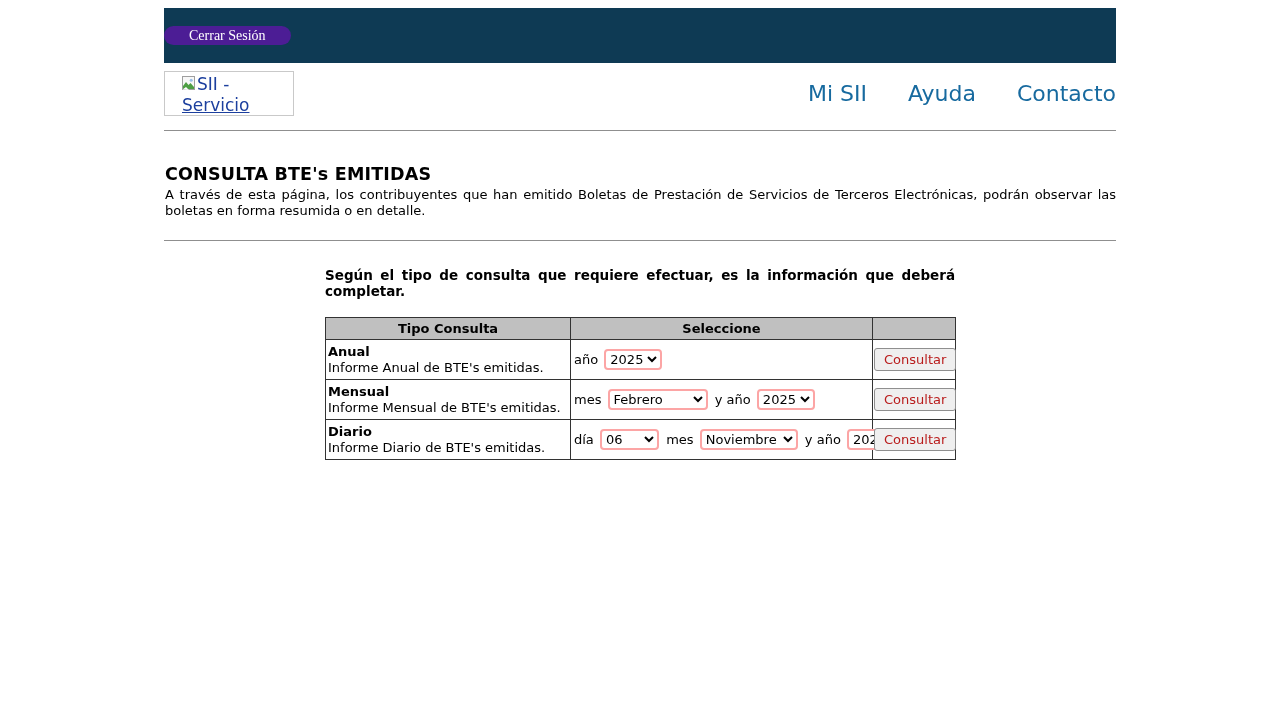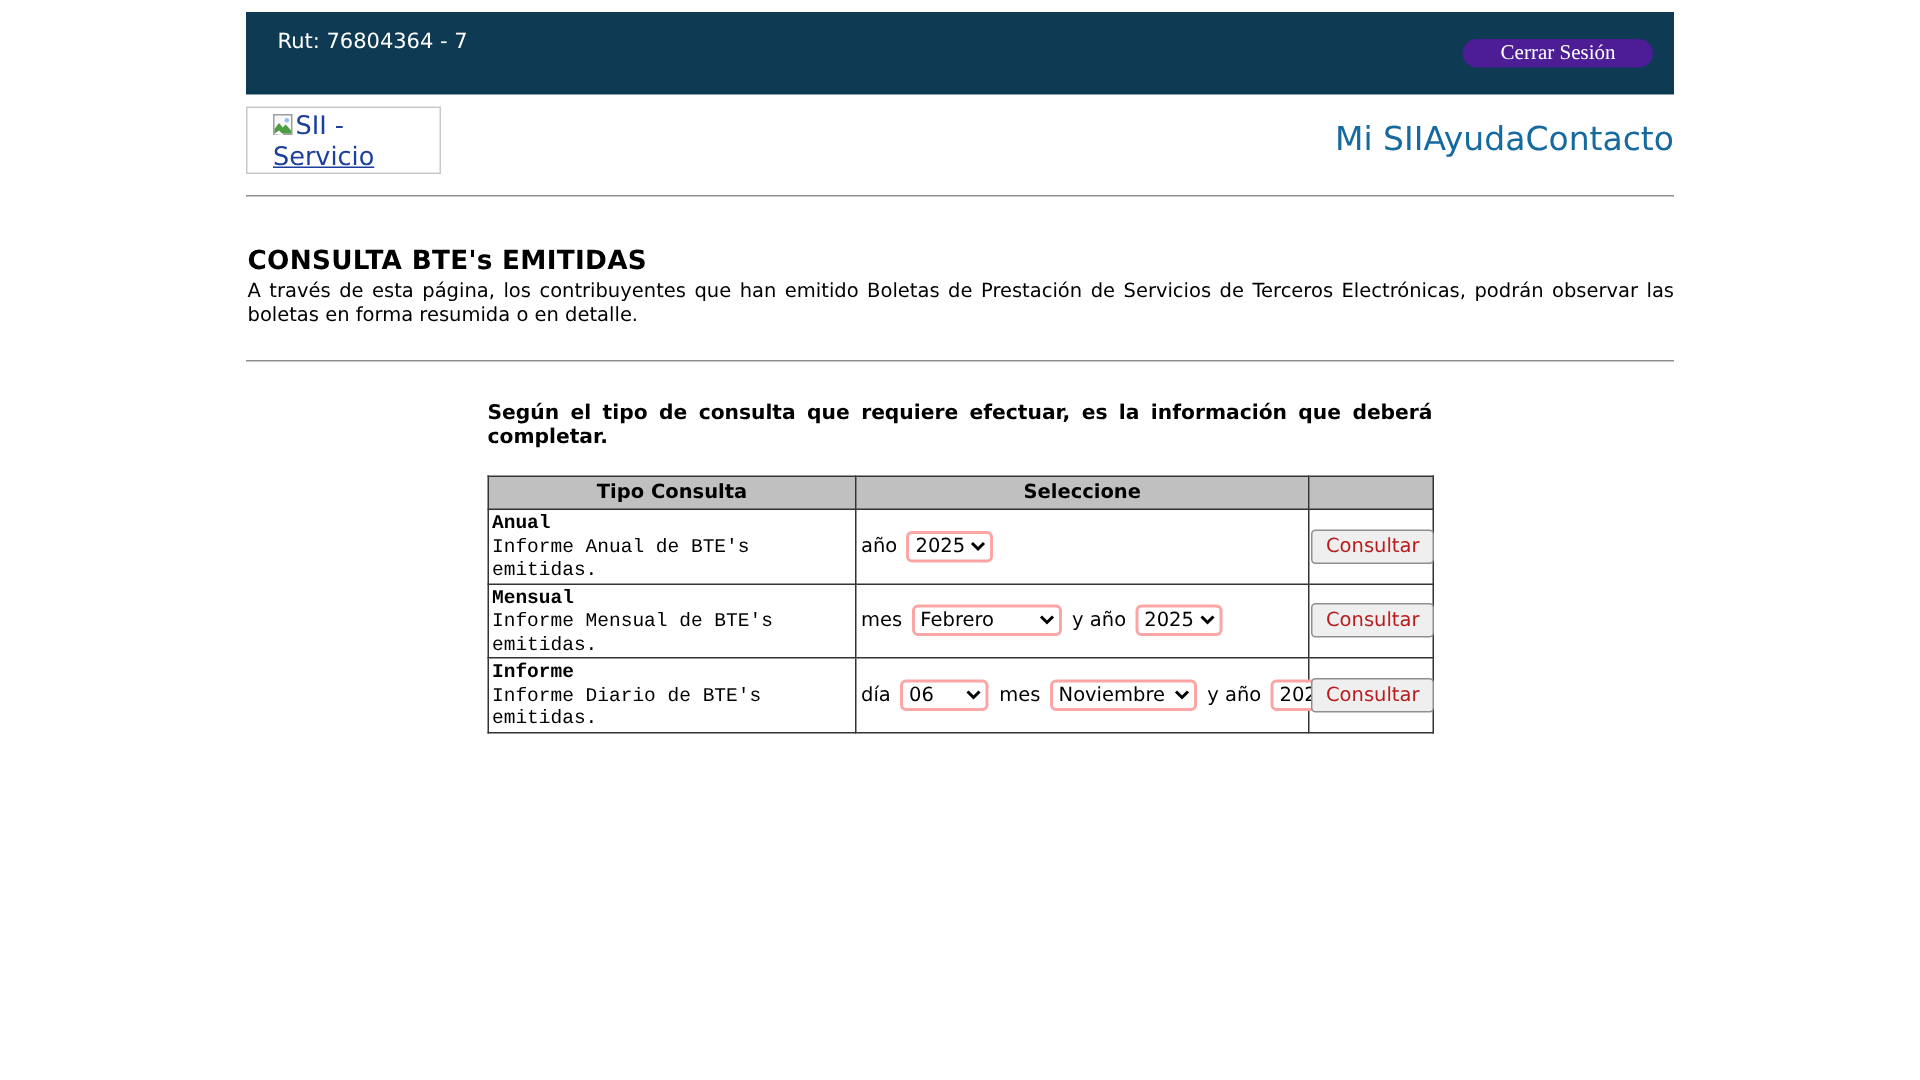--- a/index.html
+++ b/index.html
@@ -55,21 +55,21 @@
     overflow: hidden;
     text-decoration: none;
     color: #1c3f9e;
     font-size: 17px;
     line-height: 21px;
     padding: 2px 17px;
   }
   .logo-line1 { display: flex; align-items: flex-start; }
   .broken-img-icon { margin: 2px 1px 0 0; flex: 0 0 auto; }
   .logo-line2 { text-decoration: underline; }
-  .nav { display: flex; align-items: center; }
+  .nav { display: flex; gap: 41px; align-items: center; }
   .nav a {
     color: #176a9f;
     text-decoration: none;
     font-size: 22px;
   }
 
   hr.rule {
     border: none;
     border-top: 1px solid #8f8f8f;
     margin: 12px 0 0 0;
@@ -111,21 +111,21 @@
     background: #c0c0c0;
     height: 22px;
     font-weight: bold;
     text-align: center;
     font-size: 13px;
   }
   .col-tipo { width: 245px; }
   .col-sel  { width: 302px; }
   .col-act  { width: 83px; }
   .consulta td { height: 40px; vertical-align: middle; }
-  td.tipo-cell { padding: 1px 2px; line-height: 15.5px; font-family: Liberation Mono, monospace; }
+  td.tipo-cell { padding: 1px 2px; line-height: 15.5px; }
   td.tipo-cell .tipo { font-weight: bold; }
   td.sel-cell { padding: 2px 3px; white-space: nowrap; }
   td.sel-cell label { margin-right: 2px; }
   td.sel-cell select {
     font-size: 13px;
     font-family: "DejaVu Sans", "Liberation Sans", sans-serif;
     margin-right: 3px;
     background: #fff;
     border: 2px solid #fca5a5;
     border-radius: 4px;
@@ -146,21 +146,20 @@
     cursor: pointer;
     color: #b91c1c;
   }
 </style>
 </head>
 <body>
 
 <div class="container">
 
   <div class="topbar">
-    <span class="rut">Rut: 76804364 - 7</span>
     <button class="logout-btn">Cerrar Sesión</button>
   </div>
 
   <div class="header-row">
     <a href="#" class="logo-link">
       <span class="logo-line1">
         <svg class="broken-img-icon" width="14" height="15" viewBox="0 0 14 15">
           <rect x="0.5" y="0.5" width="12" height="13" fill="#f7f7f7" stroke="#9e9e9e"></rect>
           <path d="M1 10 L4 6 L6.5 9 L8.5 7 L12 11 L12 13 L1 13 Z" fill="#4d9e43"></path>
           <circle cx="9.2" cy="4.2" r="1.5" fill="#9bc0e8"></circle>
@@ -230,21 +229,21 @@
             <select>
               <option>2025</option>
             </select>
           </td>
           <td class="act-cell">
             <button class="consultar-btn">Consultar</button>
           </td>
         </tr>
         <tr>
           <td class="tipo-cell">
-            <span class="tipo">Informe</span><br>
+            <span class="tipo">Diario</span><br>
             <span>Informe Diario de BTE's emitidas.</span>
           </td>
           <td class="sel-cell">
             <label>día</label>
             <select class="sel-dia">
               <option>06</option>
             </select>
             <label>mes</label>
             <select class="sel-mes-ancho2">
               <option>Noviembre</option>

